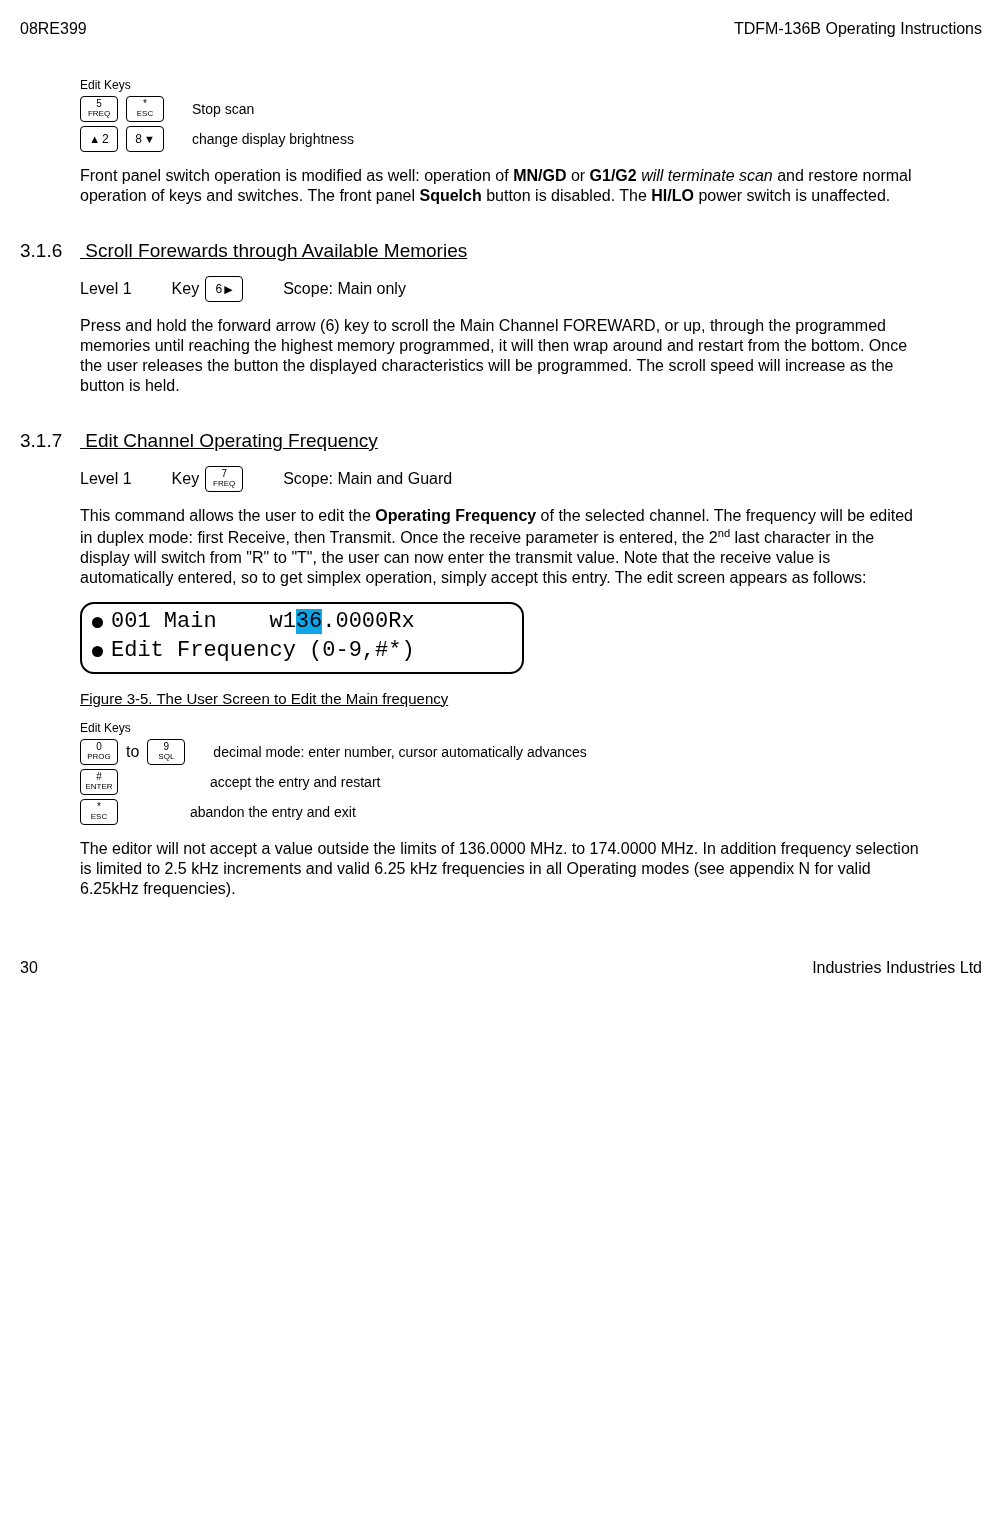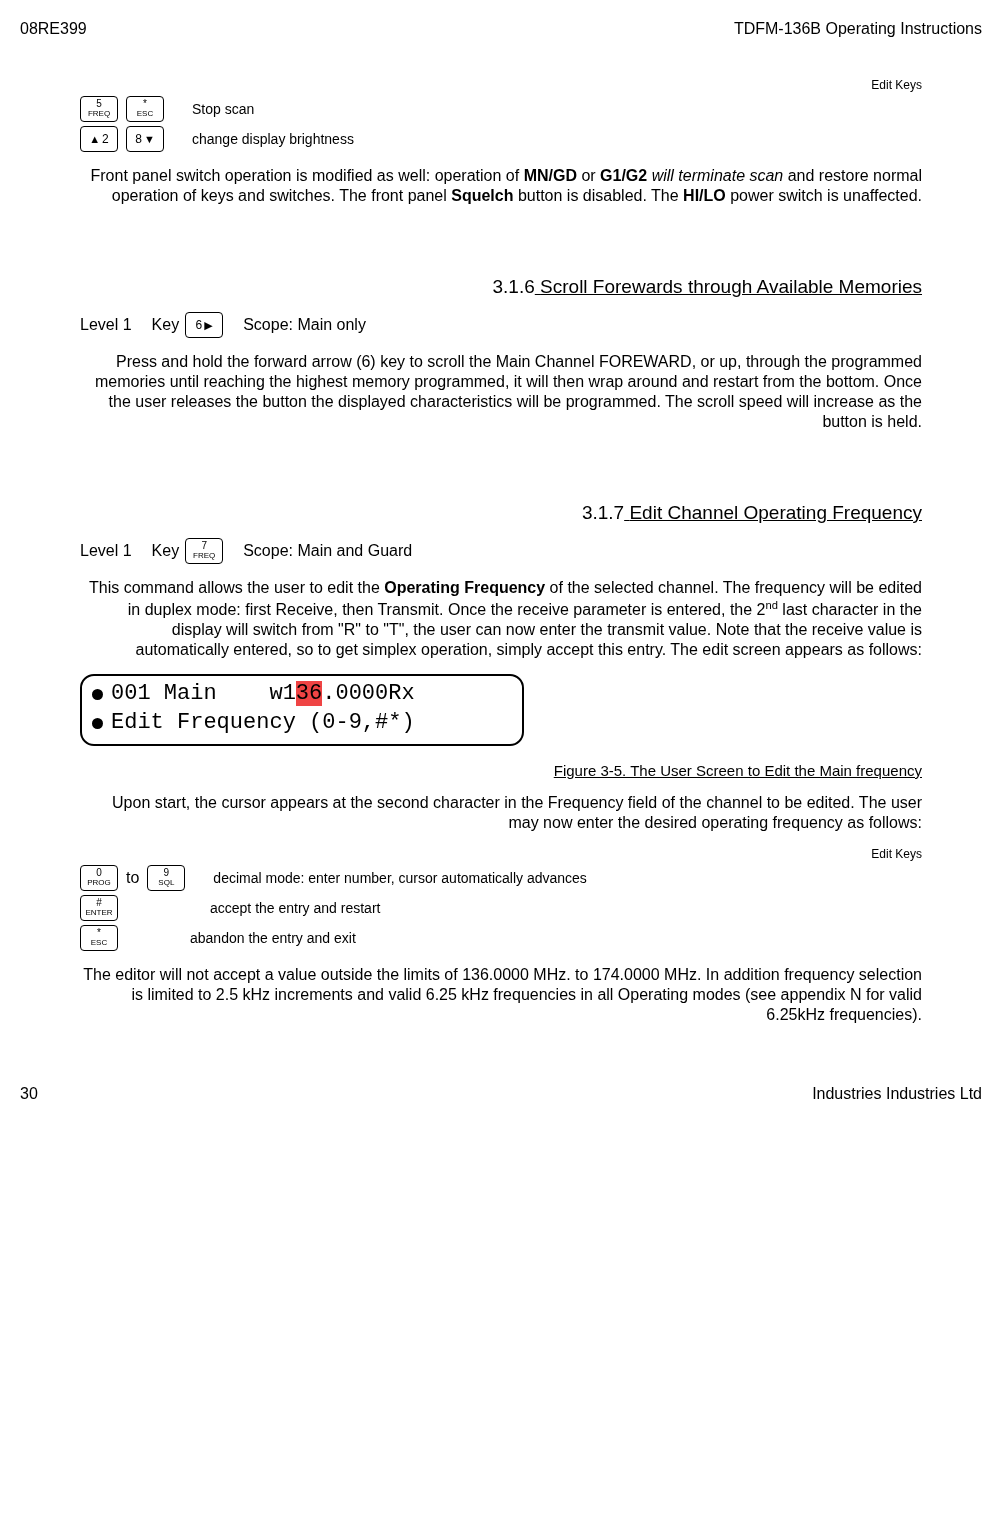--- a/index.html
+++ b/index.html
@@ -5,21 +5,20 @@
   body {
     margin: 0;
     padding: 0;
     font-family: Arial, Helvetica, sans-serif;
     background: #fff;
     color: #000;
     width: 1002px;
   }
   .page {
     padding: 20px 20px 20px 20px;
-    text-align: right;
   }
   .header-row {
     display: flex;
     justify-content: space-between;
     font-size: 16px;
     margin-bottom: 40px;
   }
   .content {
     padding: 0 60px;
   }
@@ -72,27 +71,26 @@
     font-size: 19px;
     text-decoration: underline;
     margin-top: 34px;
     margin-bottom: 14px;
     margin-left: -60px;
     padding-left: 0;
   }
   .section-num {
     display: inline-block;
     width: 60px;
-    margin-top: 36px;
   }
   .level-row {
     font-size: 16px;
     display: flex;
     align-items: center;
-    gap: 20px;
+    gap: 40px;
     margin-bottom: 14px;
   }
   .level-key {
     display: inline-flex;
     align-items: center;
     gap: 6px;
   }
   .figure-caption {
     font-family: Verdana, Arial, sans-serif;
     font-size: 15px;
@@ -116,21 +114,21 @@
     white-space: pre;
   }
   .dot {
     width: 11px;
     height: 11px;
     border-radius: 50%;
     background: #000;
     display: inline-block;
   }
   .highlight {
-    background: #ef4444;
+    background: #0ea5e9;
   }
   .footer-row {
     display: flex;
     justify-content: space-between;
     font-size: 16px;
     margin-top: 60px;
   }
   .arrow-up {
     font-size: 11px;
   }
@@ -236,21 +234,20 @@
         <span><span>001 Main    w1</span><span class="highlight">36</span><span>.0000Rx</span></span>
       </div>
       <div class="disp-line">
         <span class="dot"></span>
         <span>Edit Frequency (0-9,#*)</span>
       </div>
     </div>
 
     <div class="figure-caption">Figure 3-5. The User Screen to Edit the Main frequency</div>
 
-    <p class="body-p">Upon start, the cursor appears at the second character in the Frequency field of the channel to be edited. The user may now enter the desired operating frequency as follows:</p>
 
     <div class="edit-keys-title">Edit Keys</div>
 
     <div class="key-row">
       <div class="key-box small">
         <span class="key-top">0</span>
         <span class="key-bottom">PROG</span>
       </div>
       <span style="font-size:16px;"> to </span>
       <div class="key-box small">

